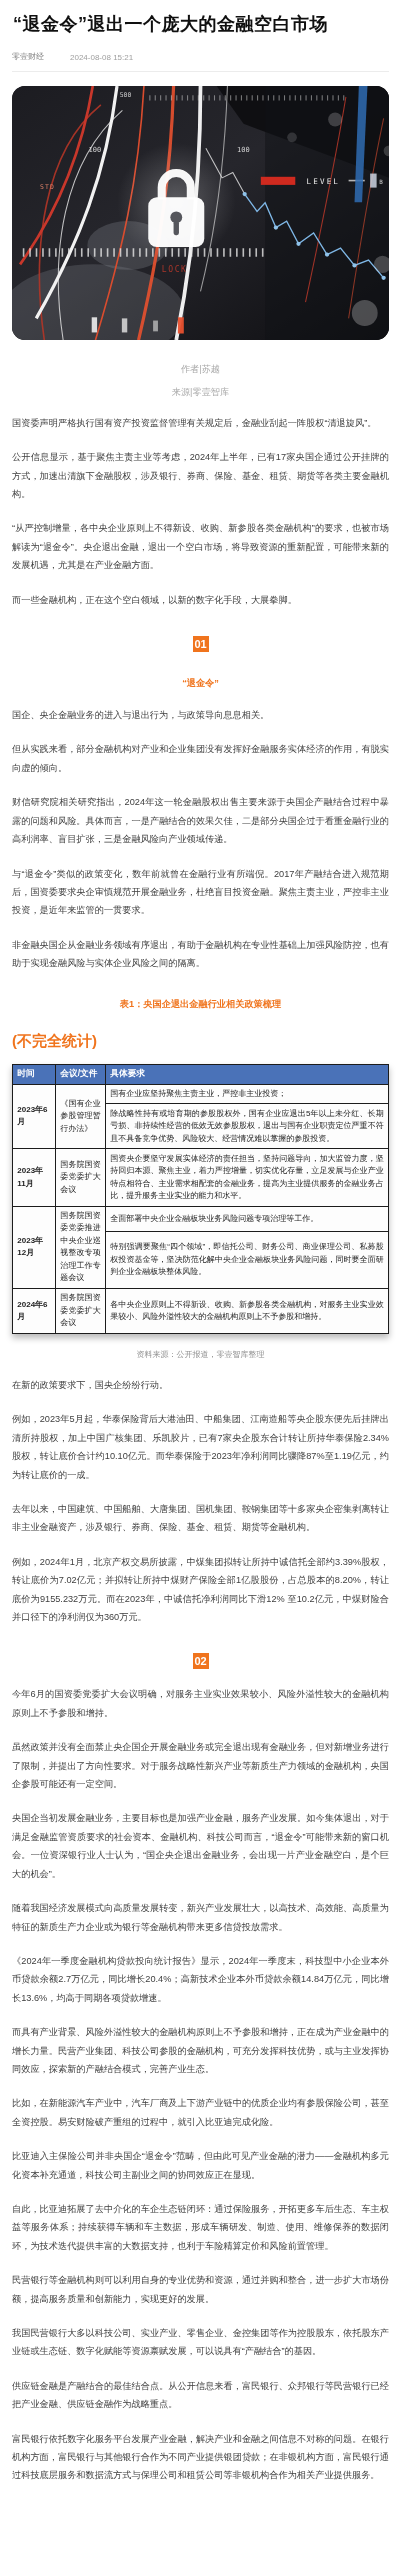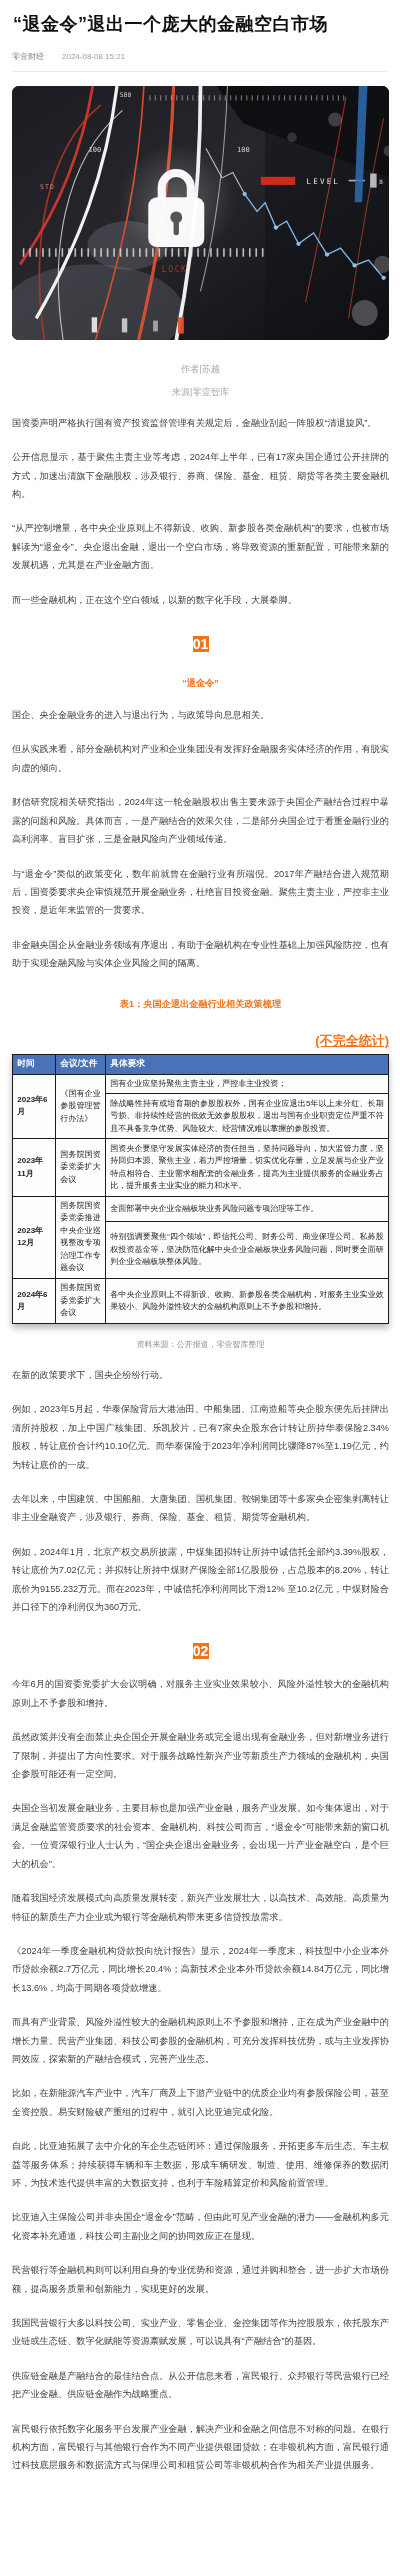--- a/index.html
+++ b/index.html
@@ -1,34 +1,34 @@
 <!DOCTYPE html>
 <html style="font-size:8.7px"><head>
 <meta charset="utf-8">
 <style>
   html,body{margin:0;padding:0;background:#ffffff;}
   body{width:401px;font-family:"Liberation Sans","DejaVu Sans",sans-serif;color:#3e3e3e;}
   .page{padding:9.7px 12px 38px;}
   .title{font-size:18px;line-height:1.32;color:#101010;font-weight:800;margin:3.2px 1.1px 0;letter-spacing:0.5px;}
-  .byline{margin-top:14px;display:flex;align-items:center;gap:18px;font-size:8px;}
+  .byline{margin-top:14px;display:flex;align-items:flex-end;gap:26px;font-size:8px;}
   .byline .account{color:#7c7c7c;}
   .byline .time{color:#9f9f9f;}
   .divider{height:0.5px;background:#ececec;margin:9.7px 0 0;}
-  .hero{margin-top:14px;height:254px;border-radius:7px;overflow:hidden;background:#141417;}
+  .hero{margin-top:14px;height:254px;border-radius:13px;overflow:hidden;background:#141417;}
   .hero svg{display:block;width:100%;height:100%;}
   .meta{margin-top:23px;text-align:center;color:#a9a9a9;font-size:9.2px;}
   .meta p{margin:0 0 0;line-height:12px;}
   .meta p + p{margin-top:11px;}
   .para{font-size:9.2px;line-height:18.4px;text-align:justify;margin:16px 0;color:#3e3e3e;}
   .sec-badge{width:16px;height:16px;line-height:16px;background:#f0741d;color:#fff;
-    font-weight:700;font-size:14px;text-align:center;margin:27px auto 0;}
+    font-weight:700;font-size:11px;text-align:center;margin:27px auto 0;}
   .sec-title{color:#f0741d;font-weight:700;font-size:9.2px;text-align:center;margin:25px 0 0;}
   .table-title{color:#f0741d;font-weight:700;font-size:9.2px;text-align:center;margin:25px 0 0;}
-  .table-sub{color:#f0741d;font-weight:700;font-size:13px;text-align:right;margin:21.7px 0 0;text-decoration:underline;}
-  table.policy{border-collapse:collapse;width:100%;margin:4px auto 0;
+  .table-sub{color:#f0741d;font-weight:700;font-size:15px;text-align:left;margin:21.7px 0 0;}
+  table.policy{border-collapse:collapse;width:100%;margin:13px auto 0;
     box-shadow:0 3.8px 6.5px rgba(0,0,0,.28);background:#fdfdfd;padding-left:40px;}
   table.policy th{background:#4a72b8;color:#ffffff;font-size:8.7px;font-weight:700;text-align:left;
     padding:3.2px 4.3px;border:1.1px solid #1c1c1c;}
   table.policy td{font-size:8px;line-height:12.5px;color:#1d1d1d;font-weight:400;
     padding:3.2px 4.3px;border:1.1px solid #1c1c1c;text-align:justify;vertical-align:middle;}
   table.policy td.c-time{text-align:left;font-weight:700;}
   .caption{text-align:center;color:#8f8f8f;font-size:8px;margin:15px 0 0;}
 </style>
 </head>
 <body>
@@ -198,21 +198,21 @@
 
   <div class="sec-badge">02</div>
 
   <p class="para">今年6月的国资委党委扩大会议明确，对服务主业实业效果较小、风险外溢性较大的金融机构原则上不予参股和增持。</p>
   <p class="para">虽然政策并没有全面禁止央企国企开展金融业务或完全退出现有金融业务，但对新增业务进行了限制，并提出了方向性要求。对于服务战略性新兴产业等新质生产力领域的金融机构，央国企参股可能还有一定空间。</p>
   <p class="para">央国企当初发展金融业务，主要目标也是加强产业金融，服务产业发展。如今集体退出，对于满足金融监管资质要求的社会资本、金融机构、科技公司而言，“退金令”可能带来新的窗口机会。一位资深银行业人士认为，“国企央企退出金融业务，会出现一片产业金融空白，是个巨大的机会”。</p>
   <p class="para">随着我国经济发展模式向高质量发展转变，新兴产业发展壮大，以高技术、高效能、高质量为特征的新质生产力企业或为银行等金融机构带来更多信贷投放需求。</p>
   <p class="para">《2024年一季度金融机构贷款投向统计报告》显示，2024年一季度末，科技型中小企业本外币贷款余额2.7万亿元，同比增长20.4%；高新技术企业本外币贷款余额14.84万亿元，同比增长13.6%，均高于同期各项贷款增速。</p>
   <p class="para">而具有产业背景、风险外溢性较大的金融机构原则上不予参股和增持，正在成为产业金融中的增长力量。民营产业集团、科技公司参股的金融机构，可充分发挥科技优势，或与主业发挥协同效应，探索新的产融结合模式，完善产业生态。</p>
   <p class="para">比如，在新能源汽车产业中，汽车厂商及上下游产业链中的优质企业均有参股保险公司，甚至全资控股。易安财险破产重组的过程中，就引入比亚迪完成化险。</p>
+  <p class="para">比亚迪入主保险公司并非央国企“退金令”范畴，但由此可见产业金融的潜力——金融机构多元化资本补充通道，科技公司主副业之间的协同效应正在显现。</p>
   <p class="para">自此，比亚迪拓展了去中介化的车企生态链闭环：通过保险服务，开拓更多车后生态、车主权益等服务体系；持续获得车辆和车主数据，形成车辆研发、制造、使用、维修保养的数据闭环，为技术迭代提供丰富的大数据支持，也利于车险精算定价和风险前置管理。</p>
-  <p class="para">比亚迪入主保险公司并非央国企“退金令”范畴，但由此可见产业金融的潜力——金融机构多元化资本补充通道，科技公司主副业之间的协同效应正在显现。</p>
   <p class="para">民营银行等金融机构则可以利用自身的专业优势和资源，通过并购和整合，进一步扩大市场份额，提高服务质量和创新能力，实现更好的发展。</p>
   <p class="para">我国民营银行大多以科技公司、实业产业、零售企业、金控集团等作为控股股东，依托股东产业链或生态链、数字化赋能等资源禀赋发展，可以说具有“产融结合”的基因。</p>
   <p class="para">供应链金融是产融结合的最佳结合点。从公开信息来看，富民银行、众邦银行等民营银行已经把产业金融、供应链金融作为战略重点。</p>
   <p class="para">富民银行依托数字化服务平台发展产业金融，解决产业和金融之间信息不对称的问题。在银行机构方面，富民银行与其他银行合作为不同产业提供银团贷款；在非银机构方面，富民银行通过科技底层服务和数据流方式与保理公司和租赁公司等非银机构合作为相关产业提供服务。</p>
 
 </div>
 
 
 </body></html>

